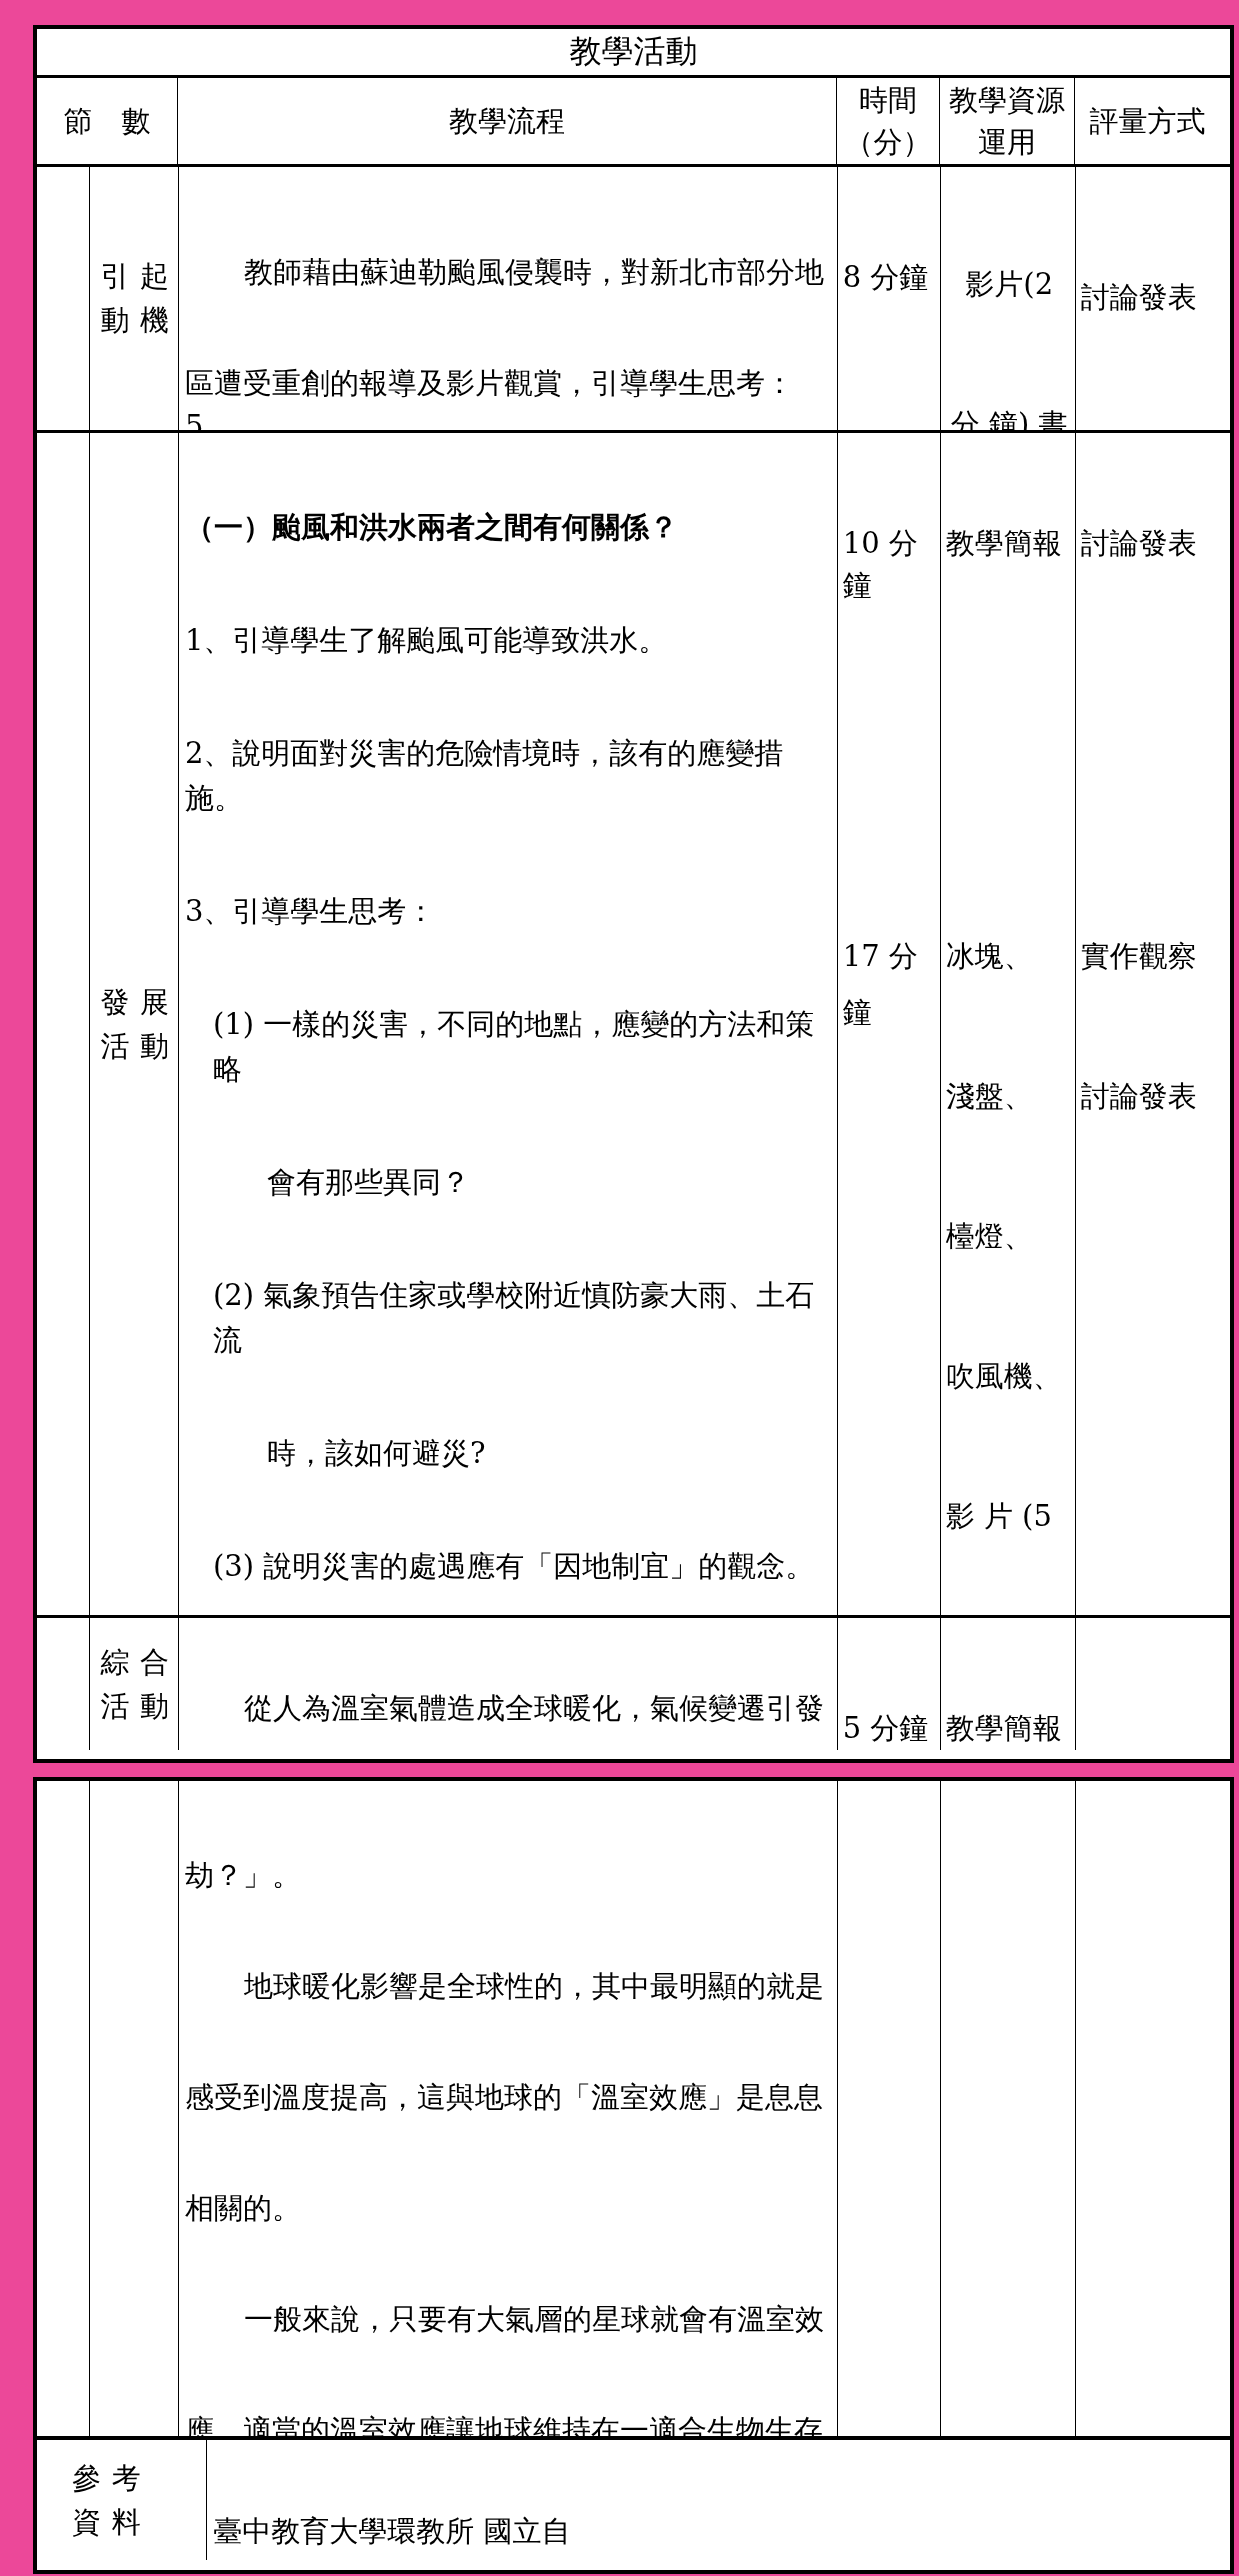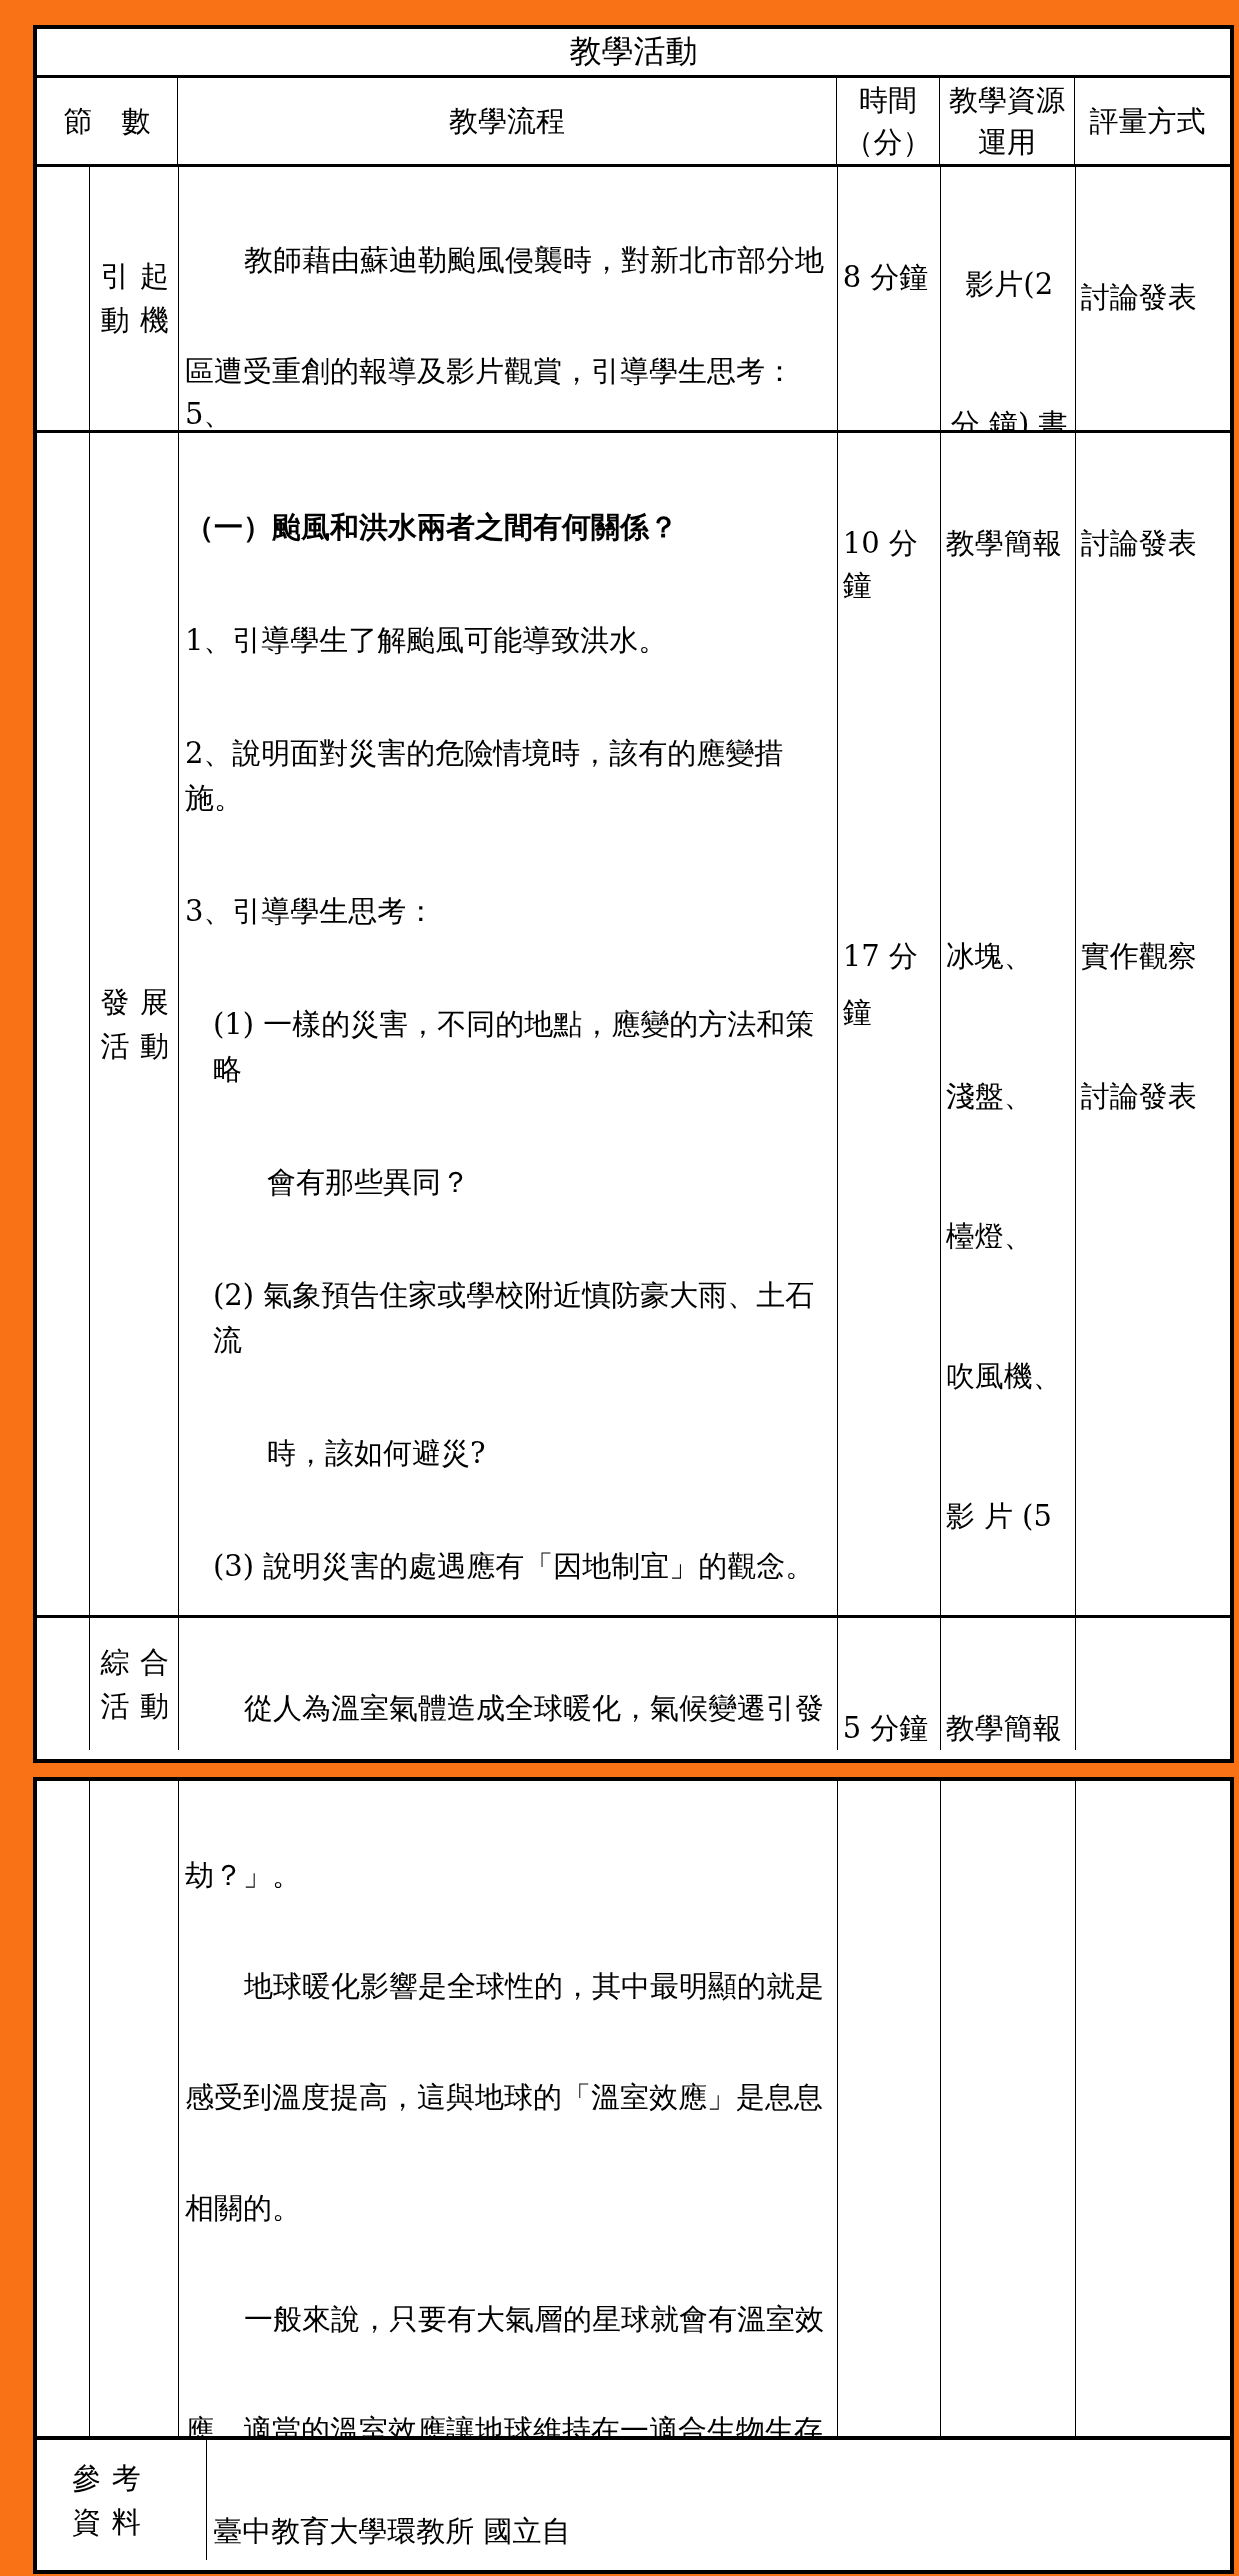--- a/index.html
+++ b/index.html
@@ -1,17 +1,17 @@
 <!DOCTYPE html>
 <html style="font-size:9.4px"><head>
 <meta charset="utf-8">
 <style>
   html,body{margin:0;padding:0;background:#ffffff;}
   .page{
-    position:relative;width:1240px;height:2576px;background:#f97316;
+    position:relative;width:1240px;height:2576px;background:#ec4899;
     font-family:"DejaVu Serif","Liberation Serif",serif;color:#000;
   }
   .tbl{position:absolute;left:33px;width:1193px;border:4.7px solid #000;background:#fff;}
   .row{display:flex;box-sizing:border-box;width:100%;}
   .div6{border-top:3.5px solid #000;}
   .div7{border-top:4.1px solid #000;gap:32px;}
   .cell{box-sizing:border-box;height:100%;position:relative;overflow:hidden;}
   .bl{border-left:1.8px solid #000;}
   
   .w1{width:52px;}  .w2{width:89px;} .w12{width:140px;}
@@ -77,21 +77,21 @@
           <span>評量方式</span>
         </div>
     </div>
 
     <div class="row r-a div6">
       <div class="cell w1"></div>
       <div class="cell w2 bl lab-cell">
         <div class="lab">引起</div>
         <div class="lab">動機</div>
       </div>
-      <div class="cell w3 bl content lh74" style="padding-top:4px;">
+      <div class="cell w3 bl content lh74" style="padding-top:16px;">
         <div class="ln i4">教師藉由蘇迪勒颱風侵襲時，對新北市部分地</div>
         <div class="ln">區遭受重創的報導及影片觀賞，引導學生思考： 5、</div>
         
         
         
         
       </div>
       <div class="cell w4 bl side">
         <div class="ln">8 分鐘</div>
       </div>

